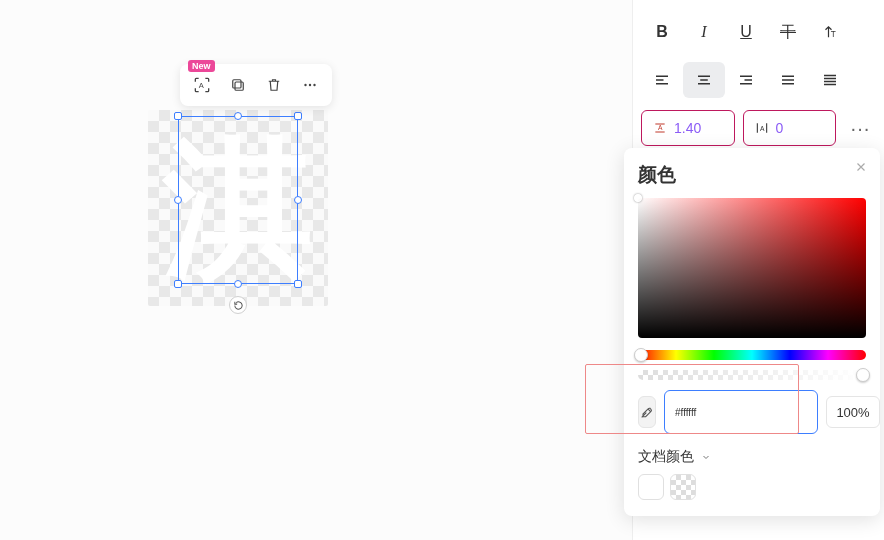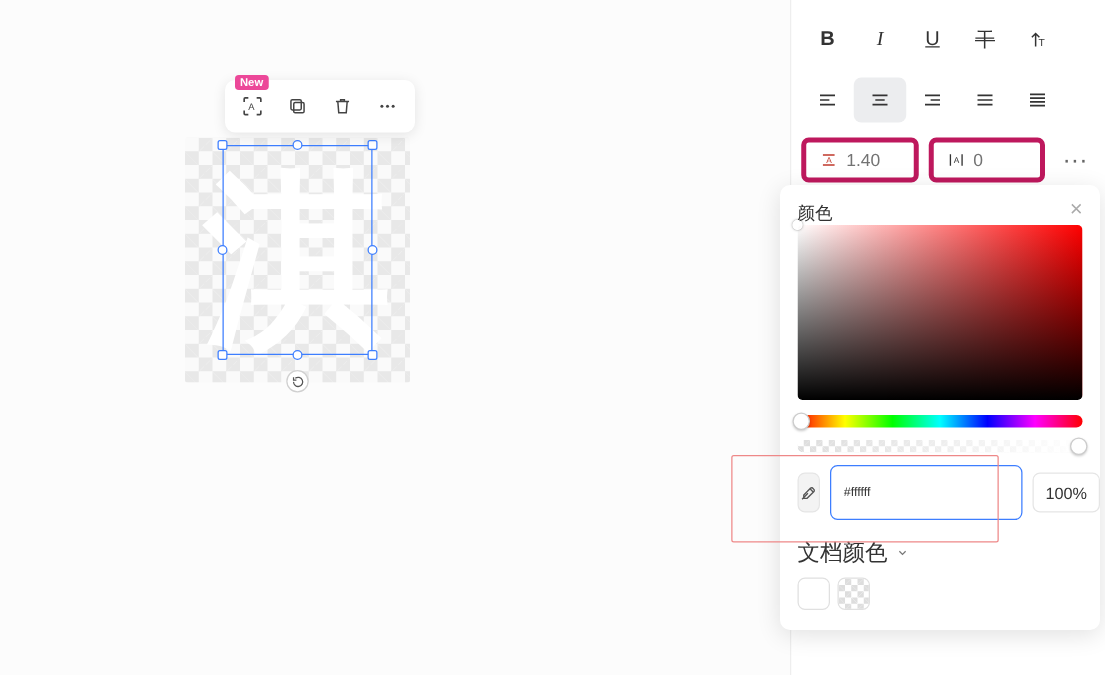--- a/index.html
+++ b/index.html
@@ -38,26 +38,26 @@
   .badge { position:absolute; left:188px; top:60px; background:#ec4899; color:#fff; font-size:9px; padding:1px 4px; border-radius:3px; font-weight:600;}
   
   
   .sidebar { position:absolute; right:0; top:0; width:252px; height:540px; background:#fff; border-left:1px solid #eee; }
   .row { display:flex; gap:0; padding:6px 8px; }
   .iconbtn { width:42px; height:36px; display:flex; align-items:center; justify-content:center; border-radius:6px; color:#333; font-size:16px;}
   .iconbtn.active { background:#ecedef; }
   .iconbtn svg { width:18px; height:18px; }
 
   .textrow { display:flex; align-items:center; padding:6px 8px; gap:8px;}
-  .chip { height:36px; border:4px solid #be185d; border-radius:6px; display:flex; align-items:center; padding:0 10px; font-size:14px; color:#737373; gap:6px;}
+  .chip { height:36px; border:1px solid #be185d; border-radius:6px; display:flex; align-items:center; padding:0 10px; font-size:14px; color:#8b5cf6; gap:6px;}
   .more { font-size:20px; color:#666; padding:0 6px;}
 
   
   .popover { position:absolute; right:4px; left:auto; top:148px; width:256px; background:#fff; border-radius:8px; box-shadow:0 4px 20px rgba(0,0,0,.12); padding:14px 14px 16px 14px;}
-  .pop-title { font-size:14px; font-weight:400; color:#333; }
+  .pop-title { font-size:19px; font-weight:700; color:#333; margin-bottom:10px;}
   .pop-close { position:absolute; right:12px; top:12px; color:#aaa; font-size:14px;}
   .satval { width:100%; height:140px; border-radius:4px; position:relative;
     background: linear-gradient(to top, #000, rgba(0,0,0,0)), linear-gradient(to right, #fff, #ff0000);
   }
   .satval .cursor { position:absolute; left:-4px; top:-4px; width:8px; height:8px; border:1.5px solid #fff; border-radius:50%; box-shadow:0 0 2px rgba(0,0,0,.5);}
   .hue { margin-top:12px; height:10px; border-radius:6px; position:relative;
     background: linear-gradient(to right,#ff0000,#ffff00,#00ff00,#00ffff,#0000ff,#ff00ff,#ff0000);}
   .hue .thumb, .alpha .thumb { position:absolute; top:-2px; width:14px; height:14px; background:#fff; border:1px solid #ccc; border-radius:50%; box-shadow:0 1px 2px rgba(0,0,0,.2);}
   .hue .thumb{left:-4px}
   .alpha { margin-top:10px; height:10px; border-radius:6px; position:relative;
@@ -68,21 +68,21 @@
     background-position:0 0,0 0,0 5px,5px -5px,-5px 0;
   }
   .alpha .thumb{right:-4px}
 
   .hexrow { margin-top:10px; display:flex; gap:8px; align-items:center;}
   .dropper { width:32px; height:32px; border:1px solid #e5e5e5; background:#f3f3f3; border-radius:6px; display:flex; align-items:center; justify-content:center; color:#555;}
   .hexinput { flex:0 0 124px; height:44px; border:1.5px solid #3d7eff; border-radius:6px; padding:0 10px; font-size:10px; color:#333; outline:none;}
   .pct { height:32px; border:1px solid #e5e5e5; border-radius:6px; padding:0 8px; font-size:13px; color:#333; display:flex; align-items:center; min-width:54px; justify-content:center;}
   .highlight-box { position:absolute; left:-39px; top:216px; width:214px; height:70px; border:1.5px solid #e88; border-radius:2px; pointer-events:none;}
 
-  .doccolors { margin-top:14px; display:flex; align-items:center; gap:6px; font-size:18px; color:#333;}
+  .doccolors { margin-top:14px; display:flex; align-items:center; gap:6px; font-size:14px; color:#333;}
   .swatches { margin-top:8px; display:flex; gap:6px;}
   .swatch { width:26px; height:26px; border:1px solid #e0e0e0; border-radius:6px; }
   .swatch.trans {
     background-image: linear-gradient(45deg,#ddd 25%,transparent 25%),linear-gradient(-45deg,#ddd 25%,transparent 25%),linear-gradient(45deg,transparent 75%,#ddd 75%),linear-gradient(-45deg,transparent 75%,#ddd 75%);
     background-size:10px 10px; background-position:0 0,0 5px,5px -5px,-5px 0;
   }
 
   .u { text-decoration: underline; }
   .st { text-decoration: line-through; }
 </style>

